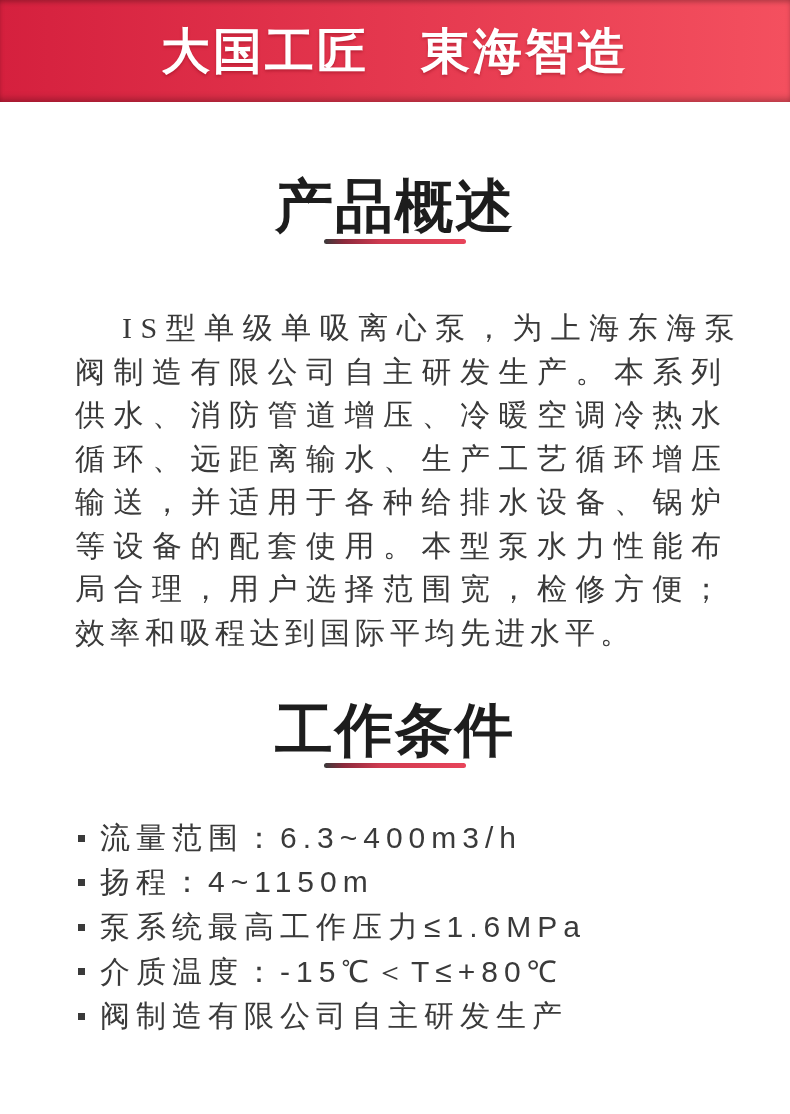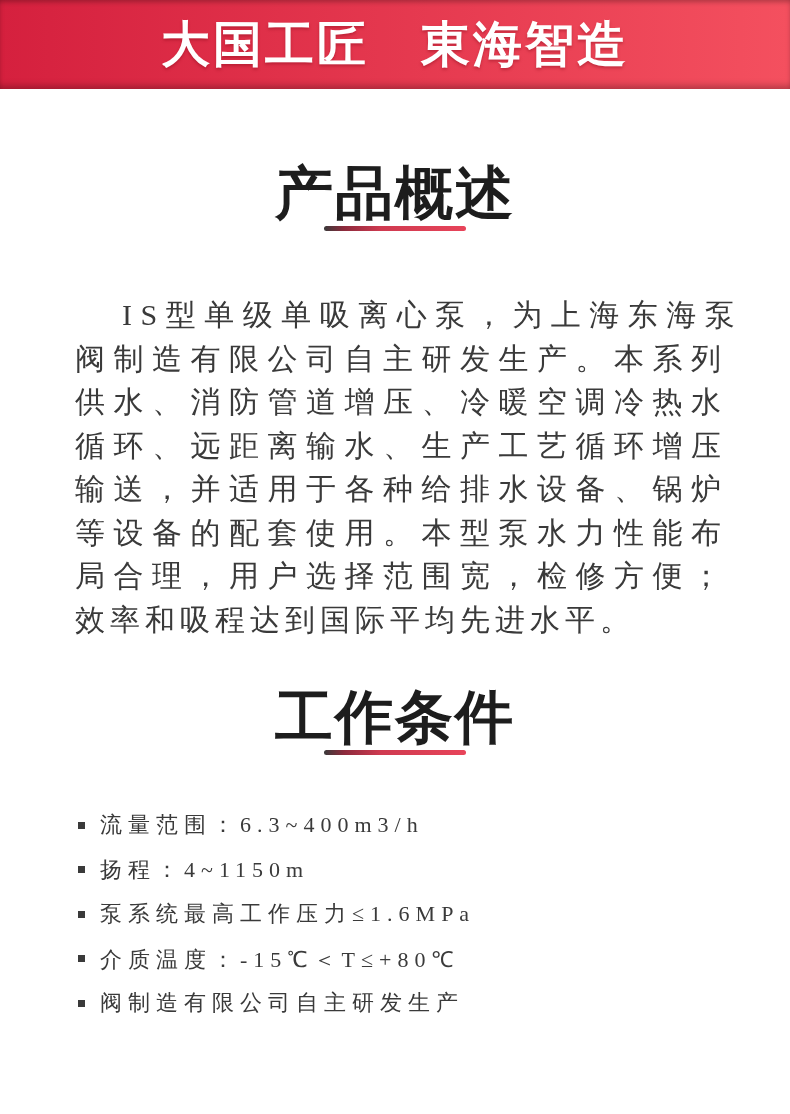--- a/index.html
+++ b/index.html
@@ -8,21 +8,21 @@
     width: 790px;
     height: 1114px;
     margin: 0 auto;
     background: #ffffff;
     overflow: hidden;
     font-family: "Liberation Sans", sans-serif;
   }
 
   
   .banner {
-    height: 89px;
+    height: 102px;
     display: flex;
     align-items: center;
     justify-content: center;
     background: linear-gradient(90deg, var(--banner-start, #d5203e) 0%, var(--banner-end, #f4505f) 100%);
     box-shadow: inset 0 4px 5px -2px rgba(0,0,0,0.28),
                 inset 0 -6px 7px -3px rgba(0,0,0,0.28);
   }
   .banner-title {
     color: var(--banner-text, #ffffff);
     font-size: 49px;
@@ -87,22 +87,22 @@
     white-space: nowrap;
   }
   .bullet-dot {
     flex: 0 0 auto;
     width: 7px;
     height: 7px;
     margin-right: 15px;
     background: var(--body-text, #3a3a3a);
   }
   .spec-text {
-    font-family: Liberation Serif, serif;
-    font-size: 22px;
+    font-family: Liberation Sans, sans-serif;
+    font-size: 30px;
     letter-spacing: 6px;
     color: var(--body-text, #3a3a3a);
   }
 </style>
 </head>
 <body>
 
 <div class="page">
 
   <header class="banner">

